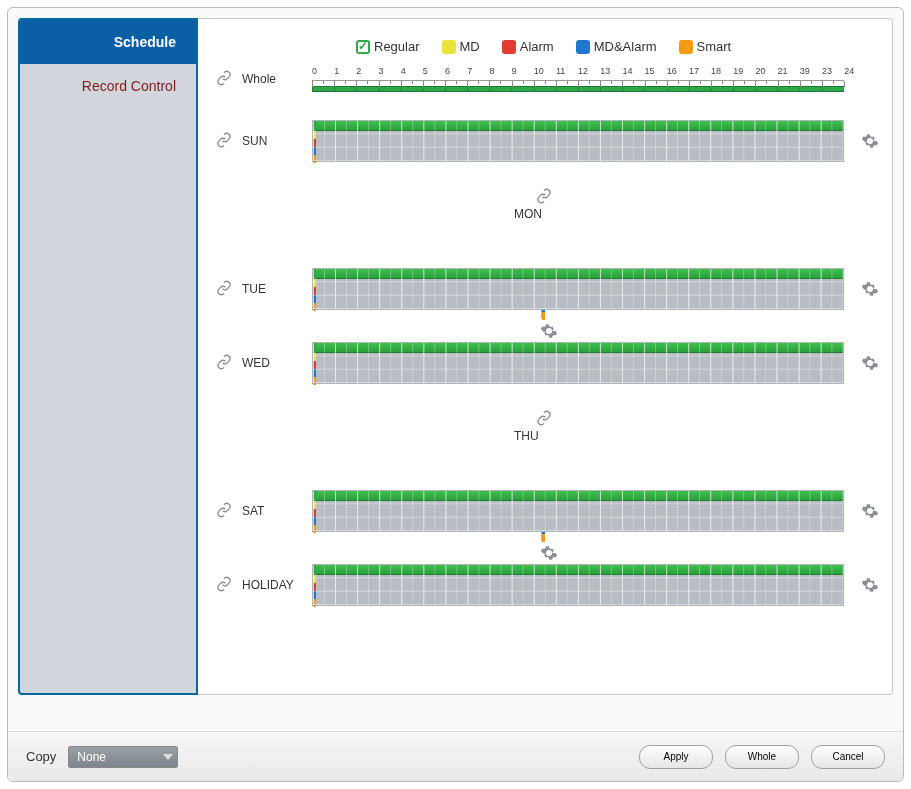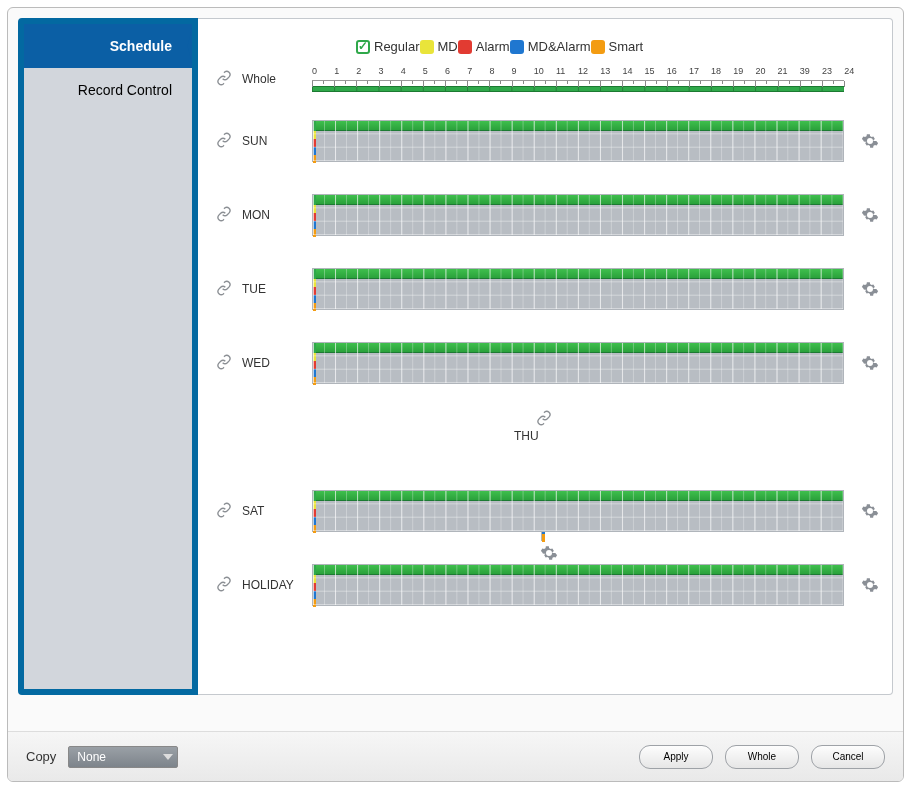--- a/index.html
+++ b/index.html
@@ -3,27 +3,27 @@
 <meta charset="utf-8">
 <style>
   html,body{margin:0;padding:0;font-family:"Helvetica Neue",Arial,sans-serif;font-size:13px;color:#333;background:#fff}
   *{box-sizing:border-box}
   .window{width:911px;height:789px;position:relative;padding:7px}
   .inner{width:100%;height:100%;border:1px solid #bbb;border-radius:6px;position:relative;overflow:hidden;background:#fafafa}
   .titlebar{height:26px;line-height:26px;text-align:center;font-size:13px;color:#444;
     background:linear-gradient(#f5f5f5,#e6e6e6);border-bottom:1px solid #ccc;position:relative}
   .close-x{position:absolute;right:8px;top:0;height:26px;width:20px;display:flex;align-items:center;justify-content:center;font-size:13px;color:#555;cursor:pointer}
   .body{display:flex;height:calc(100% - 26px - 50px);padding:10px}
-  .sidebar{width:180px;flex:0 0 180px;background:#d2d6dc;border:6px solid #0369a1;border-radius:4px 0 0 4px;overflow:hidden}
-  .sidebar-item{height:44px;display:flex;align-items:center;justify-content:flex-end;padding-right:20px;font-size:14px;color:#000000;cursor:pointer}
+  .sidebar{width:180px;flex:0 0 180px;background:#d2d6dc;border:2px solid #0369a1;border-radius:4px 0 0 4px;overflow:hidden}
+  .sidebar-item{height:44px;display:flex;align-items:center;justify-content:flex-end;padding-right:20px;font-size:14px;color:#7f1d1d;cursor:pointer}
   .sidebar-item.active{background:#0b5fa5;color:#fff;font-weight:600;position:relative}
   .sidebar-item.active::after{content:"";position:absolute;right:-1px;top:0;bottom:0;width:14px;
     background:#0b5fa5;clip-path:polygon(0 0,100% 0,60% 50%,100% 100%,0 100%)}
   .main{flex:1;background:#fff;border:1px solid #c5c9ce;border-left:none;border-radius:0 4px 4px 0;padding:0 10px 10px 18px;overflow:auto}
-  .legend{display:flex;align-items:center;margin:20px 0 10px 140px}
+  .legend{display:flex;gap:22px;align-items:center;margin:20px 0 10px 140px}
   .legend-item{display:flex;align-items:center;gap:4px;font-size:13px}
   .legend-swatch{width:14px;height:14px;border-radius:3px;display:inline-block}
   .legend-swatch.check{border:2px solid #2fa84a;position:relative;background:#fff}
   .legend-swatch.check::after{content:"✓";position:absolute;top:-3px;left:0px;font-size:12px;color:#2fa84a;font-weight:bold}
   .swatch-yellow{background:#e9e43a}
   .swatch-red{background:#e23b32}
   .swatch-blue{background:#1f77d0}
   .swatch-orange{background:#f39c12}
 
   .sched-row{display:flex;align-items:center;height:54px}
@@ -215,21 +215,21 @@
                   </div>
                   <div class="cells"></div>
                 </div>
               </div>
               <div class="gear">
                 <svg viewBox="0 0 24 24" fill="currentColor">
                   <path d="M12 8a4 4 0 1 0 0 8 4 4 0 0 0 0-8zm9 4a7 7 0 0 1-.1 1.1l2 1.6-2 3.4-2.4-.8a7 7 0 0 1-1.9 1.1l-.4 2.6h-4l-.4-2.6a7 7 0 0 1-1.9-1.1l-2.4.8-2-3.4 2-1.6A7 7 0 0 1 3 12a7 7 0 0 1 .1-1.1l-2-1.6 2-3.4 2.4.8a7 7 0 0 1 1.9-1.1L7.8 3h4l.4 2.6a7 7 0 0 1 1.9 1.1l2.4-.8 2 3.4-2 1.6c.1.4.1.7.1 1.1z"></path>
                 </svg>
               </div>
             </div>
-            <div class="sched-row" style="margin-top: 20px;">
+            <div class="sched-row" style="margin-top: 20px; flex-direction: column;">
               <div class="link-icon"><svg viewBox="0 0 24 24" width="16" height="16" fill="none" stroke="currentColor" stroke-width="2">
                   <path d="M10 13a5 5 0 0 0 7 0l3-3a5 5 0 0 0-7-7l-1 1"></path>
                   <path d="M14 11a5 5 0 0 0-7 0l-3 3a5 5 0 0 0 7 7l1-1"></path>
                 </svg></div>
               <div class="day-label">MON</div>
               <div class="grid-area">
                 <div class="day-panel">
                   <div class="stripes">
                     <div class="s-reg"></div>
                     <div class="s-md" style="height:8px"></div>

